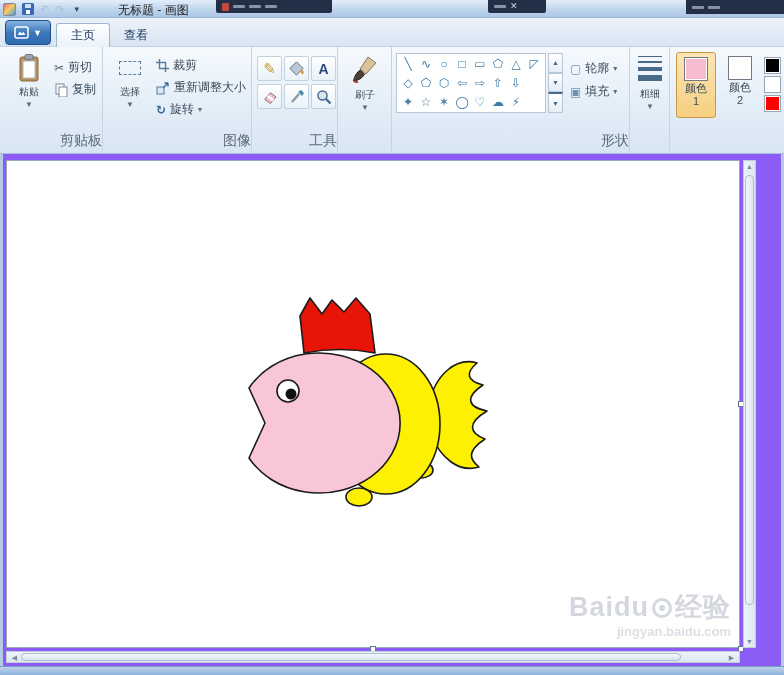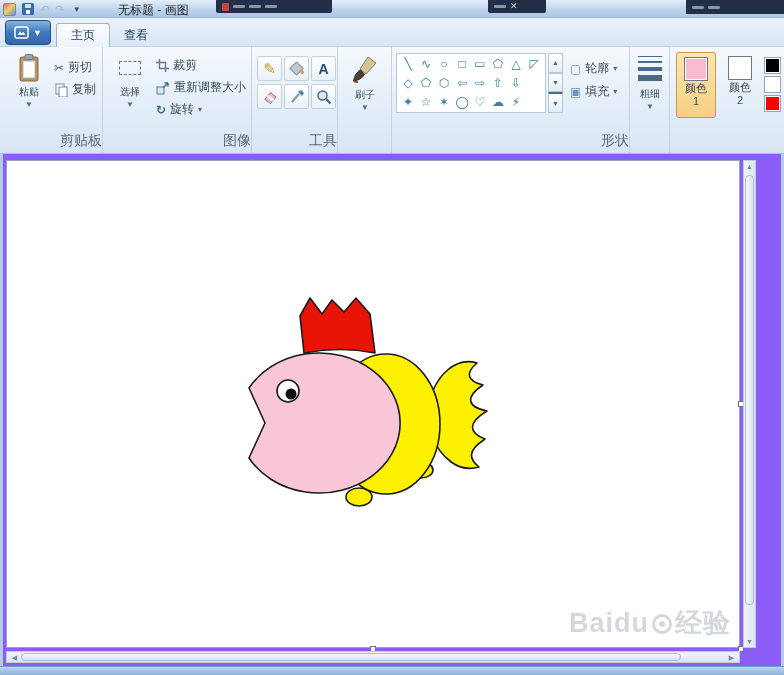--- a/index.html
+++ b/index.html
@@ -379,20 +379,21 @@
         <circle cx="281" cy="230" r="11" stroke="#1a1a1a" stroke-width="1.6" fill="#ffffff"></circle>
         <circle cx="284" cy="233" r="5.5" fill="#111111"></circle>
       </svg>
 
       <div class="watermark">
         <div class="wm-line1">
           <span>Baidu</span>
           <span class="wm-cam"></span>
           <span>经验</span>
         </div>
+        <div class="wm-line2">jingyan.baidu.com</div>
       </div>
     </div>
 
     <div class="handle" style="left:735px; top:247px;"></div>
     <div class="handle" style="left:367px; top:492px;"></div>
     <div class="handle" style="left:735px; top:492px;"></div>
 
     <div class="vscroll">
       <span class="sarrow" style="top:2px;">▲</span>
       <div class="thumb"></div>

